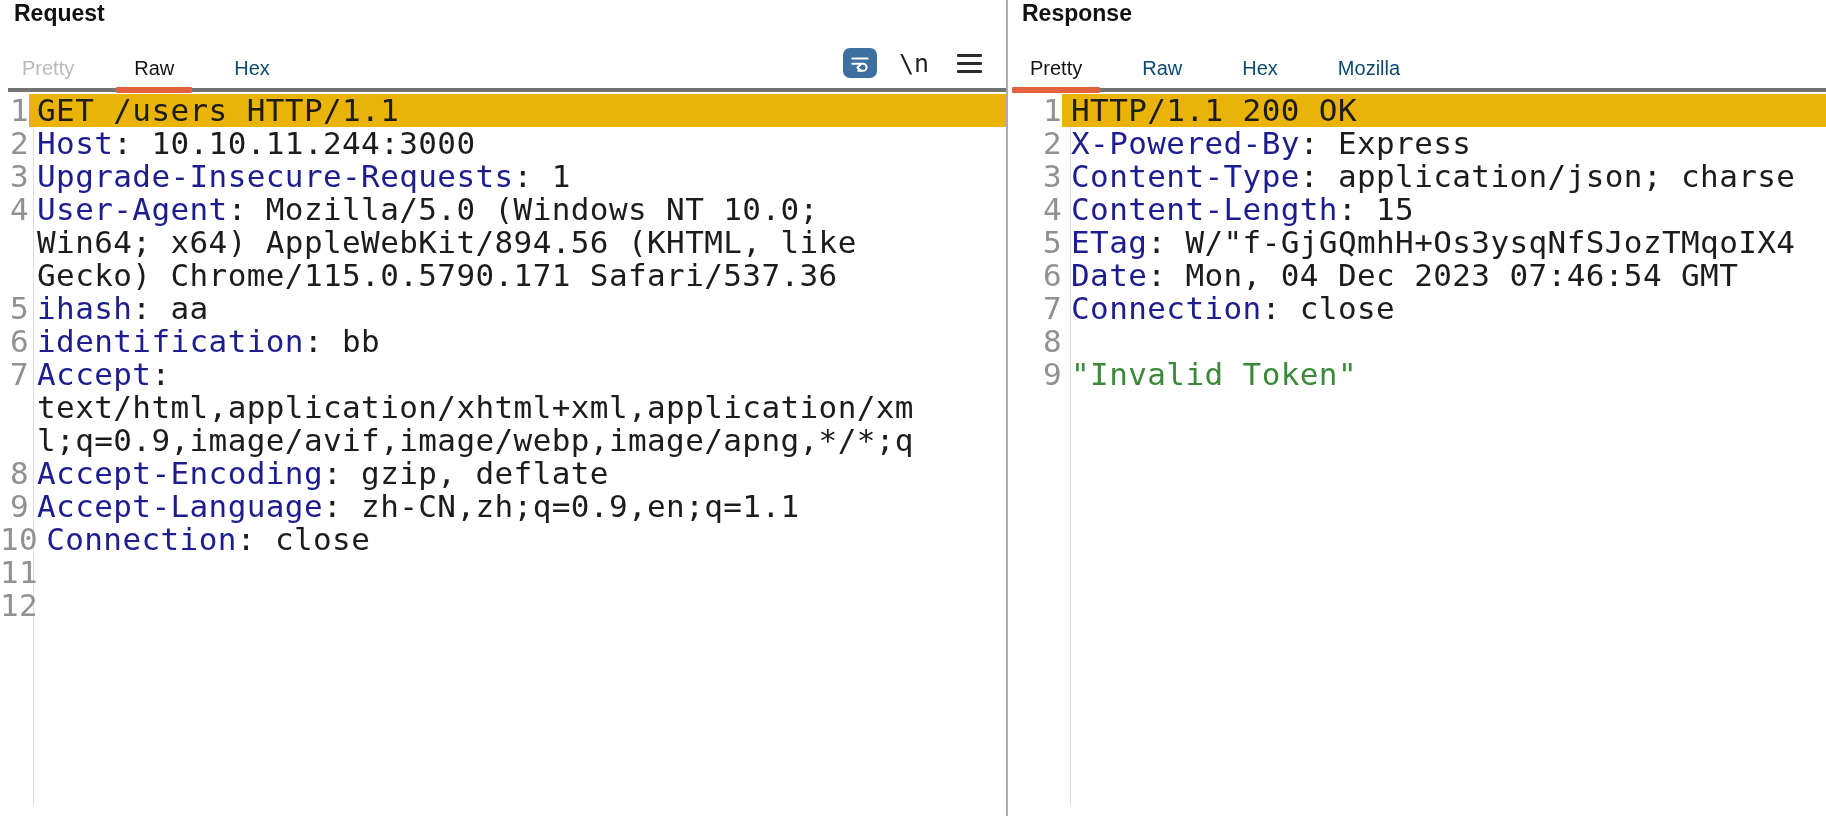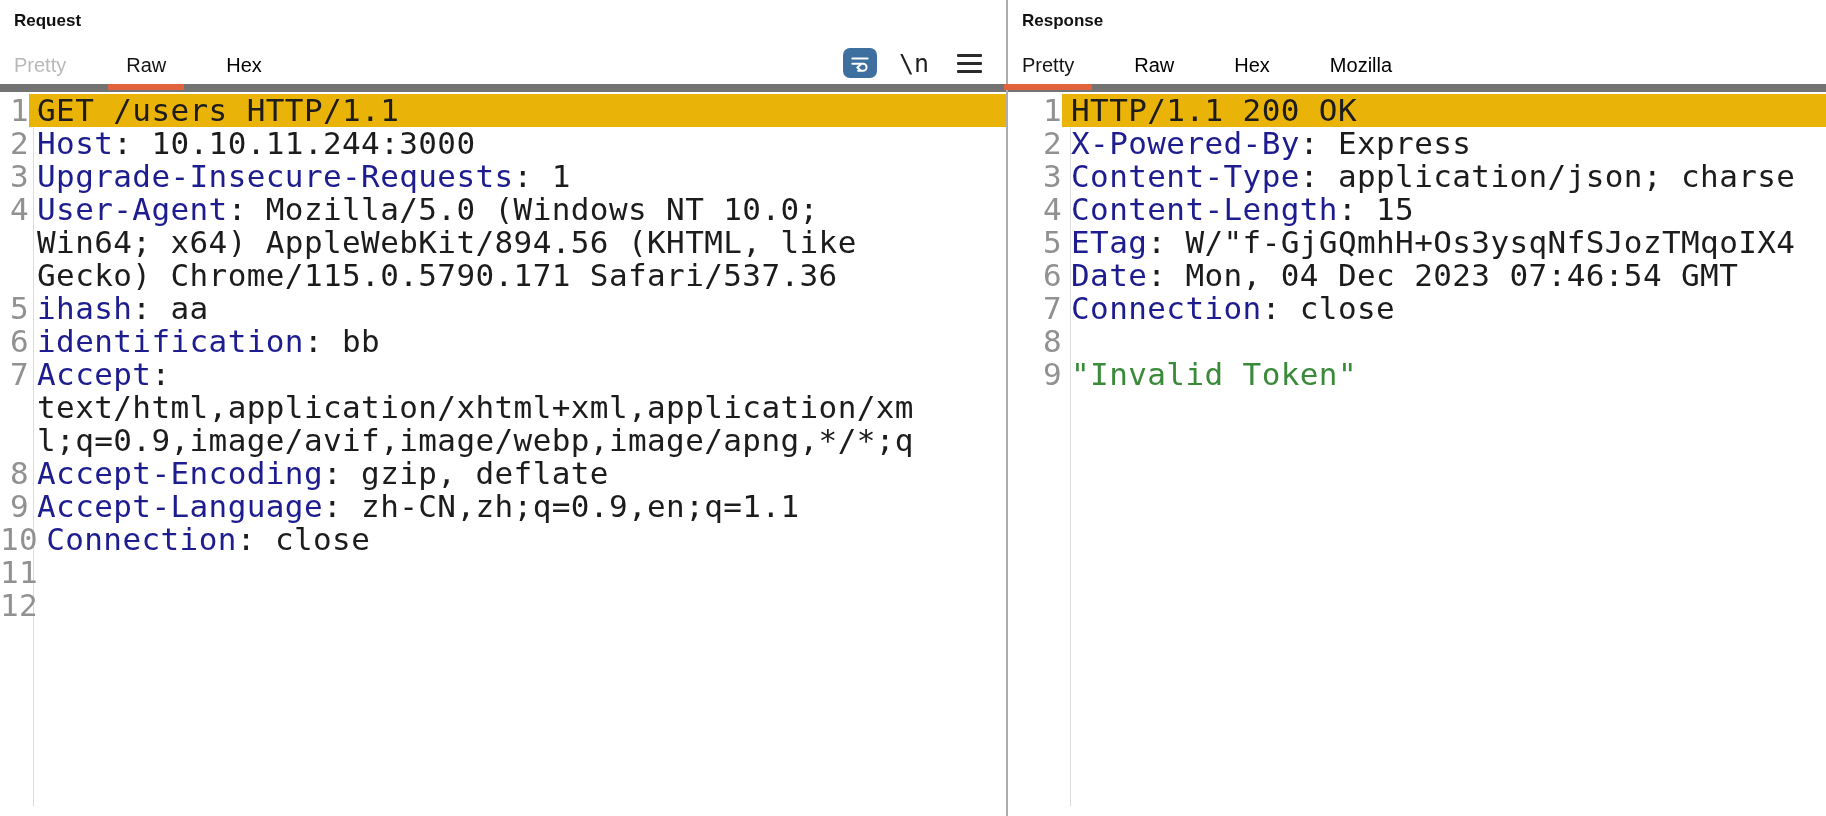--- a/index.html
+++ b/index.html
@@ -7,32 +7,32 @@
   body {
     position:relative; overflow:hidden; background:#ffffff;
     font-family:"Liberation Sans", sans-serif; color:#1c1c1c;
   }
   .panel { position:absolute; top:0; bottom:0; }
   .panel.request  { left:0;    width:1006px; }
   .panel.response { left:1008px; width:818px;padding-left:38px; }
   .panel-divider { position:absolute; top:0; bottom:0; left:1006px; width:2px; background:#adadad; }
 
   .panel-title {
-    position:absolute; left:14px; top:11px;
-    font-size:17px; font-weight:bold; color:#111111;
+    position:absolute; left:14px; top:0;
+    font-size:23px; font-weight:bold; color:#111111;
   }
 
   .tabbar {
-    position:absolute; left:0; right:0; top:48px; height:44px;
-    border-bottom:8px solid #737373;
-    display:flex; align-items:center; padding-left:12px;
+    position:absolute; left:8px; right:0; top:48px; height:44px;
+    border-bottom:4px solid #737373;
+    display:flex; align-items:flex-start; padding-left:12px;
   }
   .tab {
     position:relative; height:42px; line-height:40px;
-    font-size:20px; color:#000000; margin-right:56px; padding:0 2px;
+    font-size:20px; color:#0c4a6e; margin-right:56px; padding:0 2px;
     cursor:default; white-space:nowrap;
   }
   .tab.selected { color:#141414; }
   .tab.selected::after {
     content:""; position:absolute; left:-16px; right:-16px; bottom:-3px;
     height:6px; background:#e2623d; border-radius:1px;
   }
   .tab.disabled { color:#b9b9b9; }
 
   .toolbar { position:absolute; top:46px; right:24px; height:34px; display:flex; align-items:center; }

